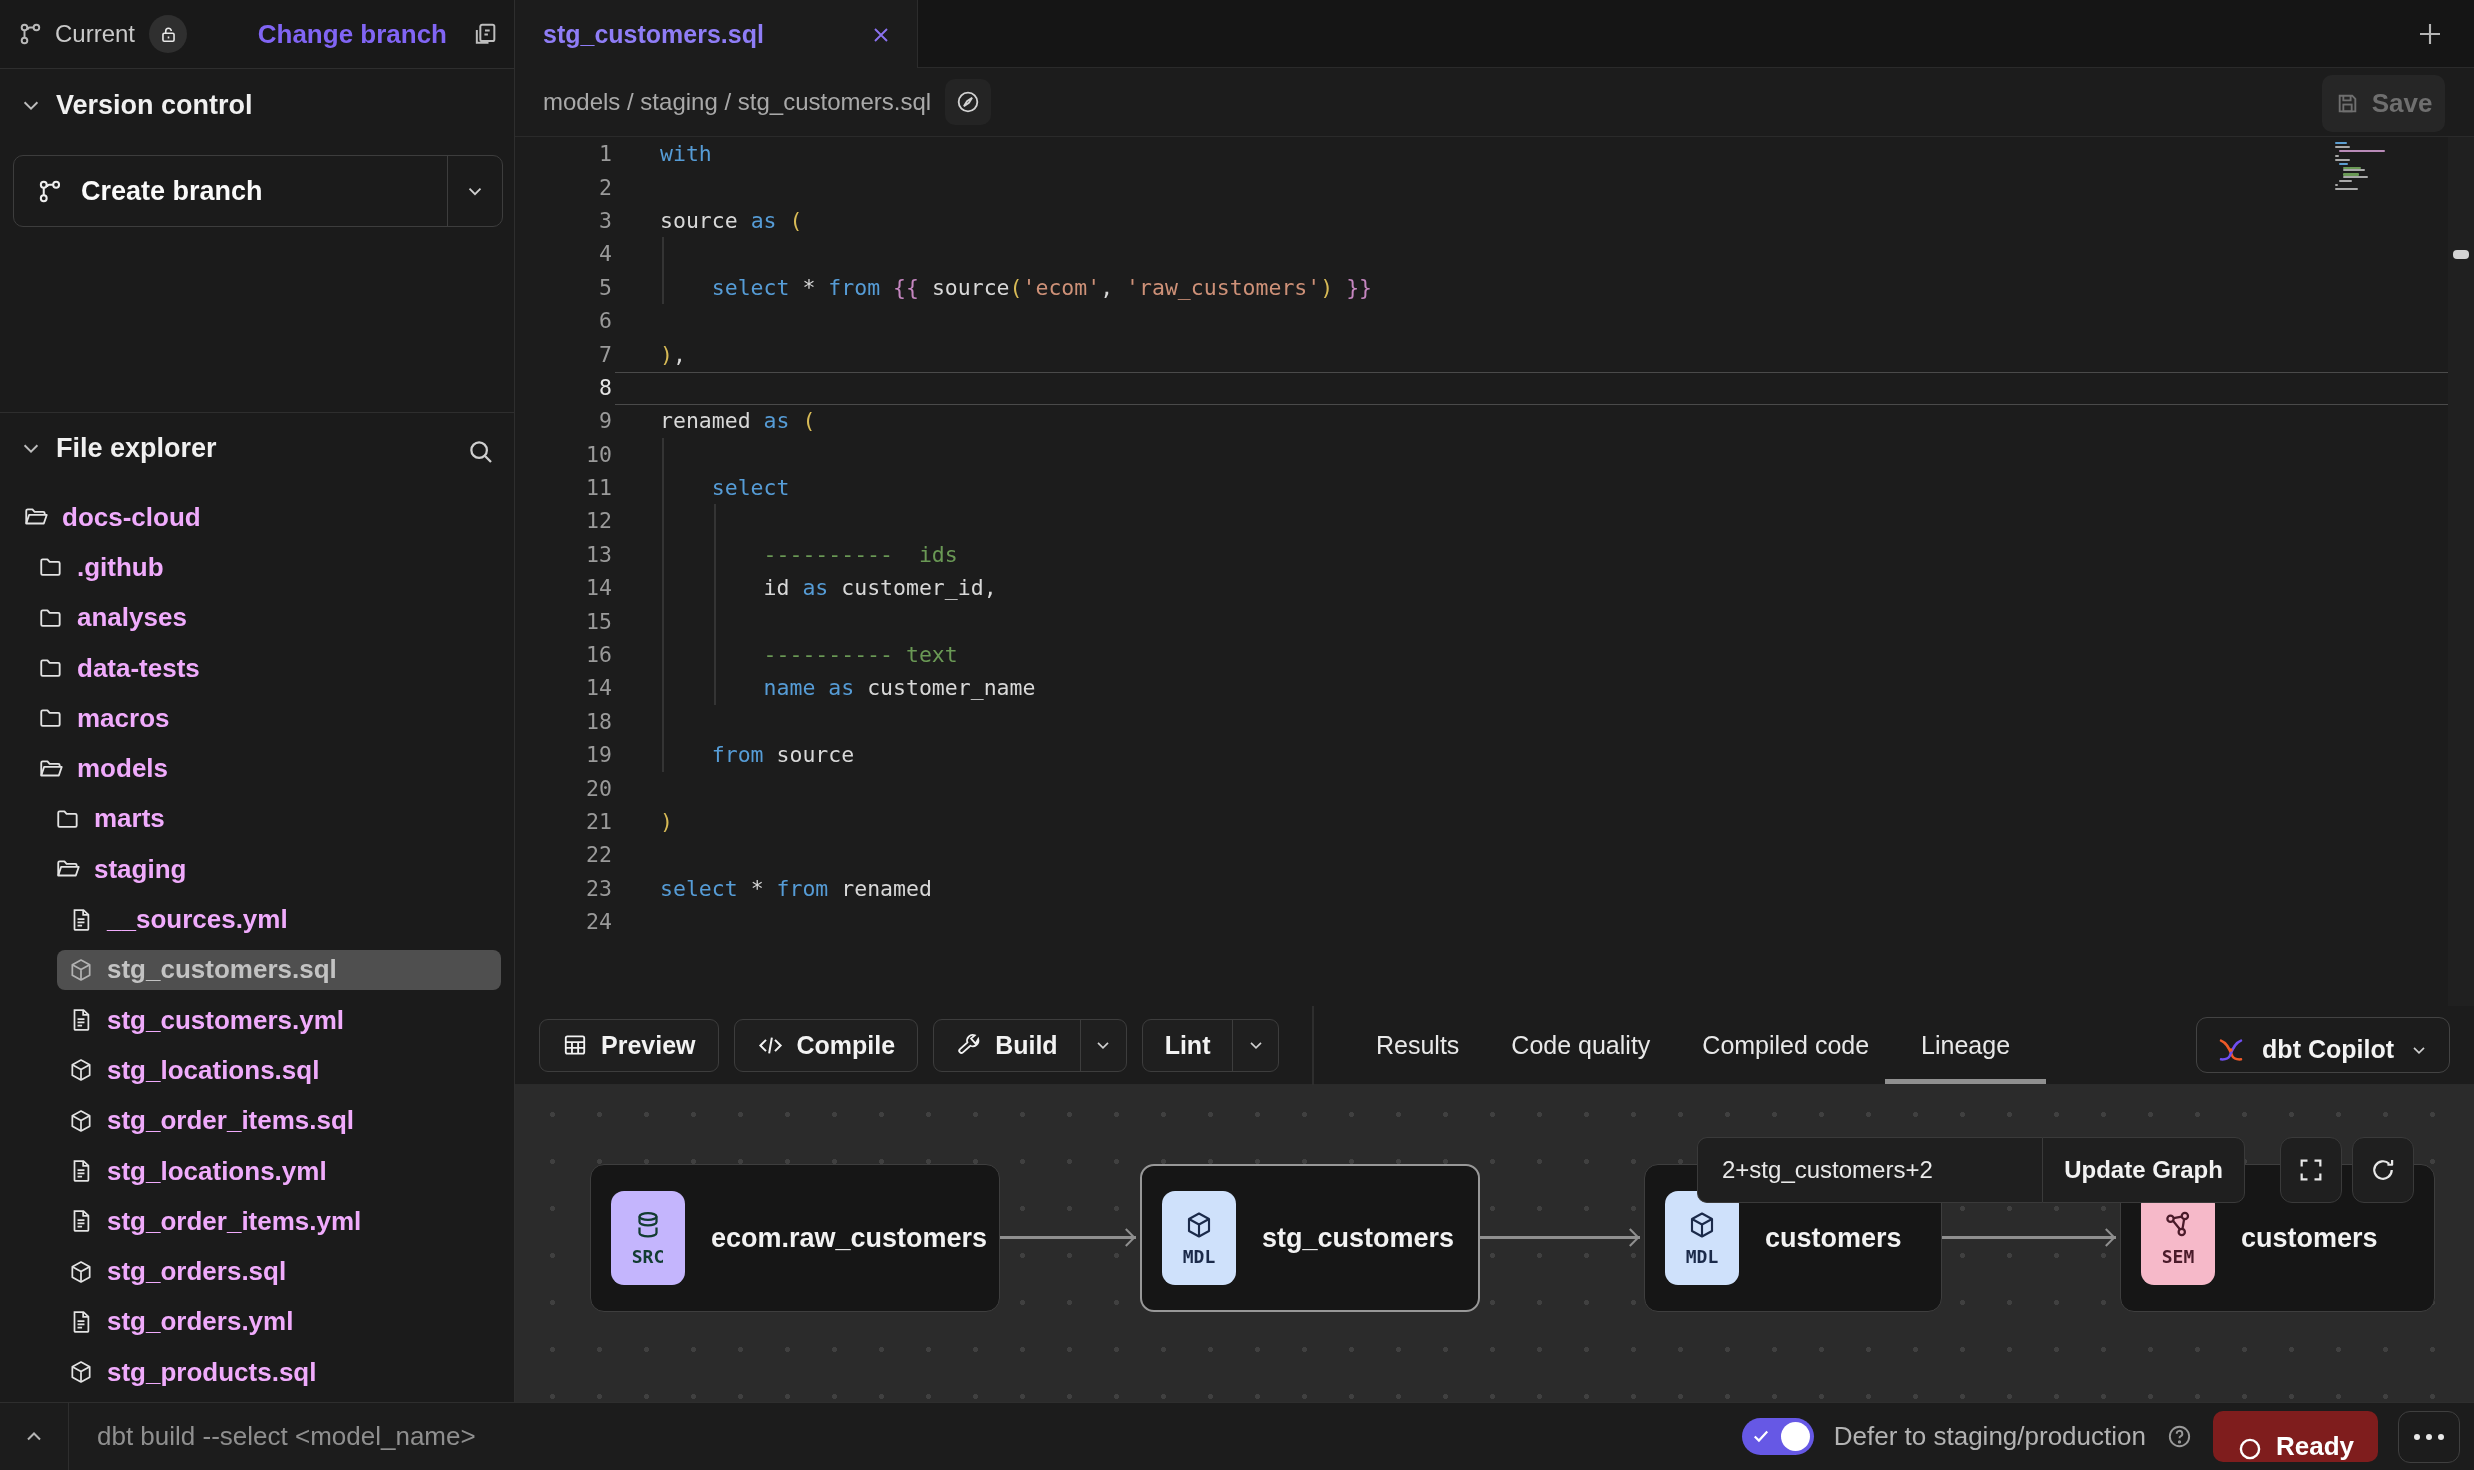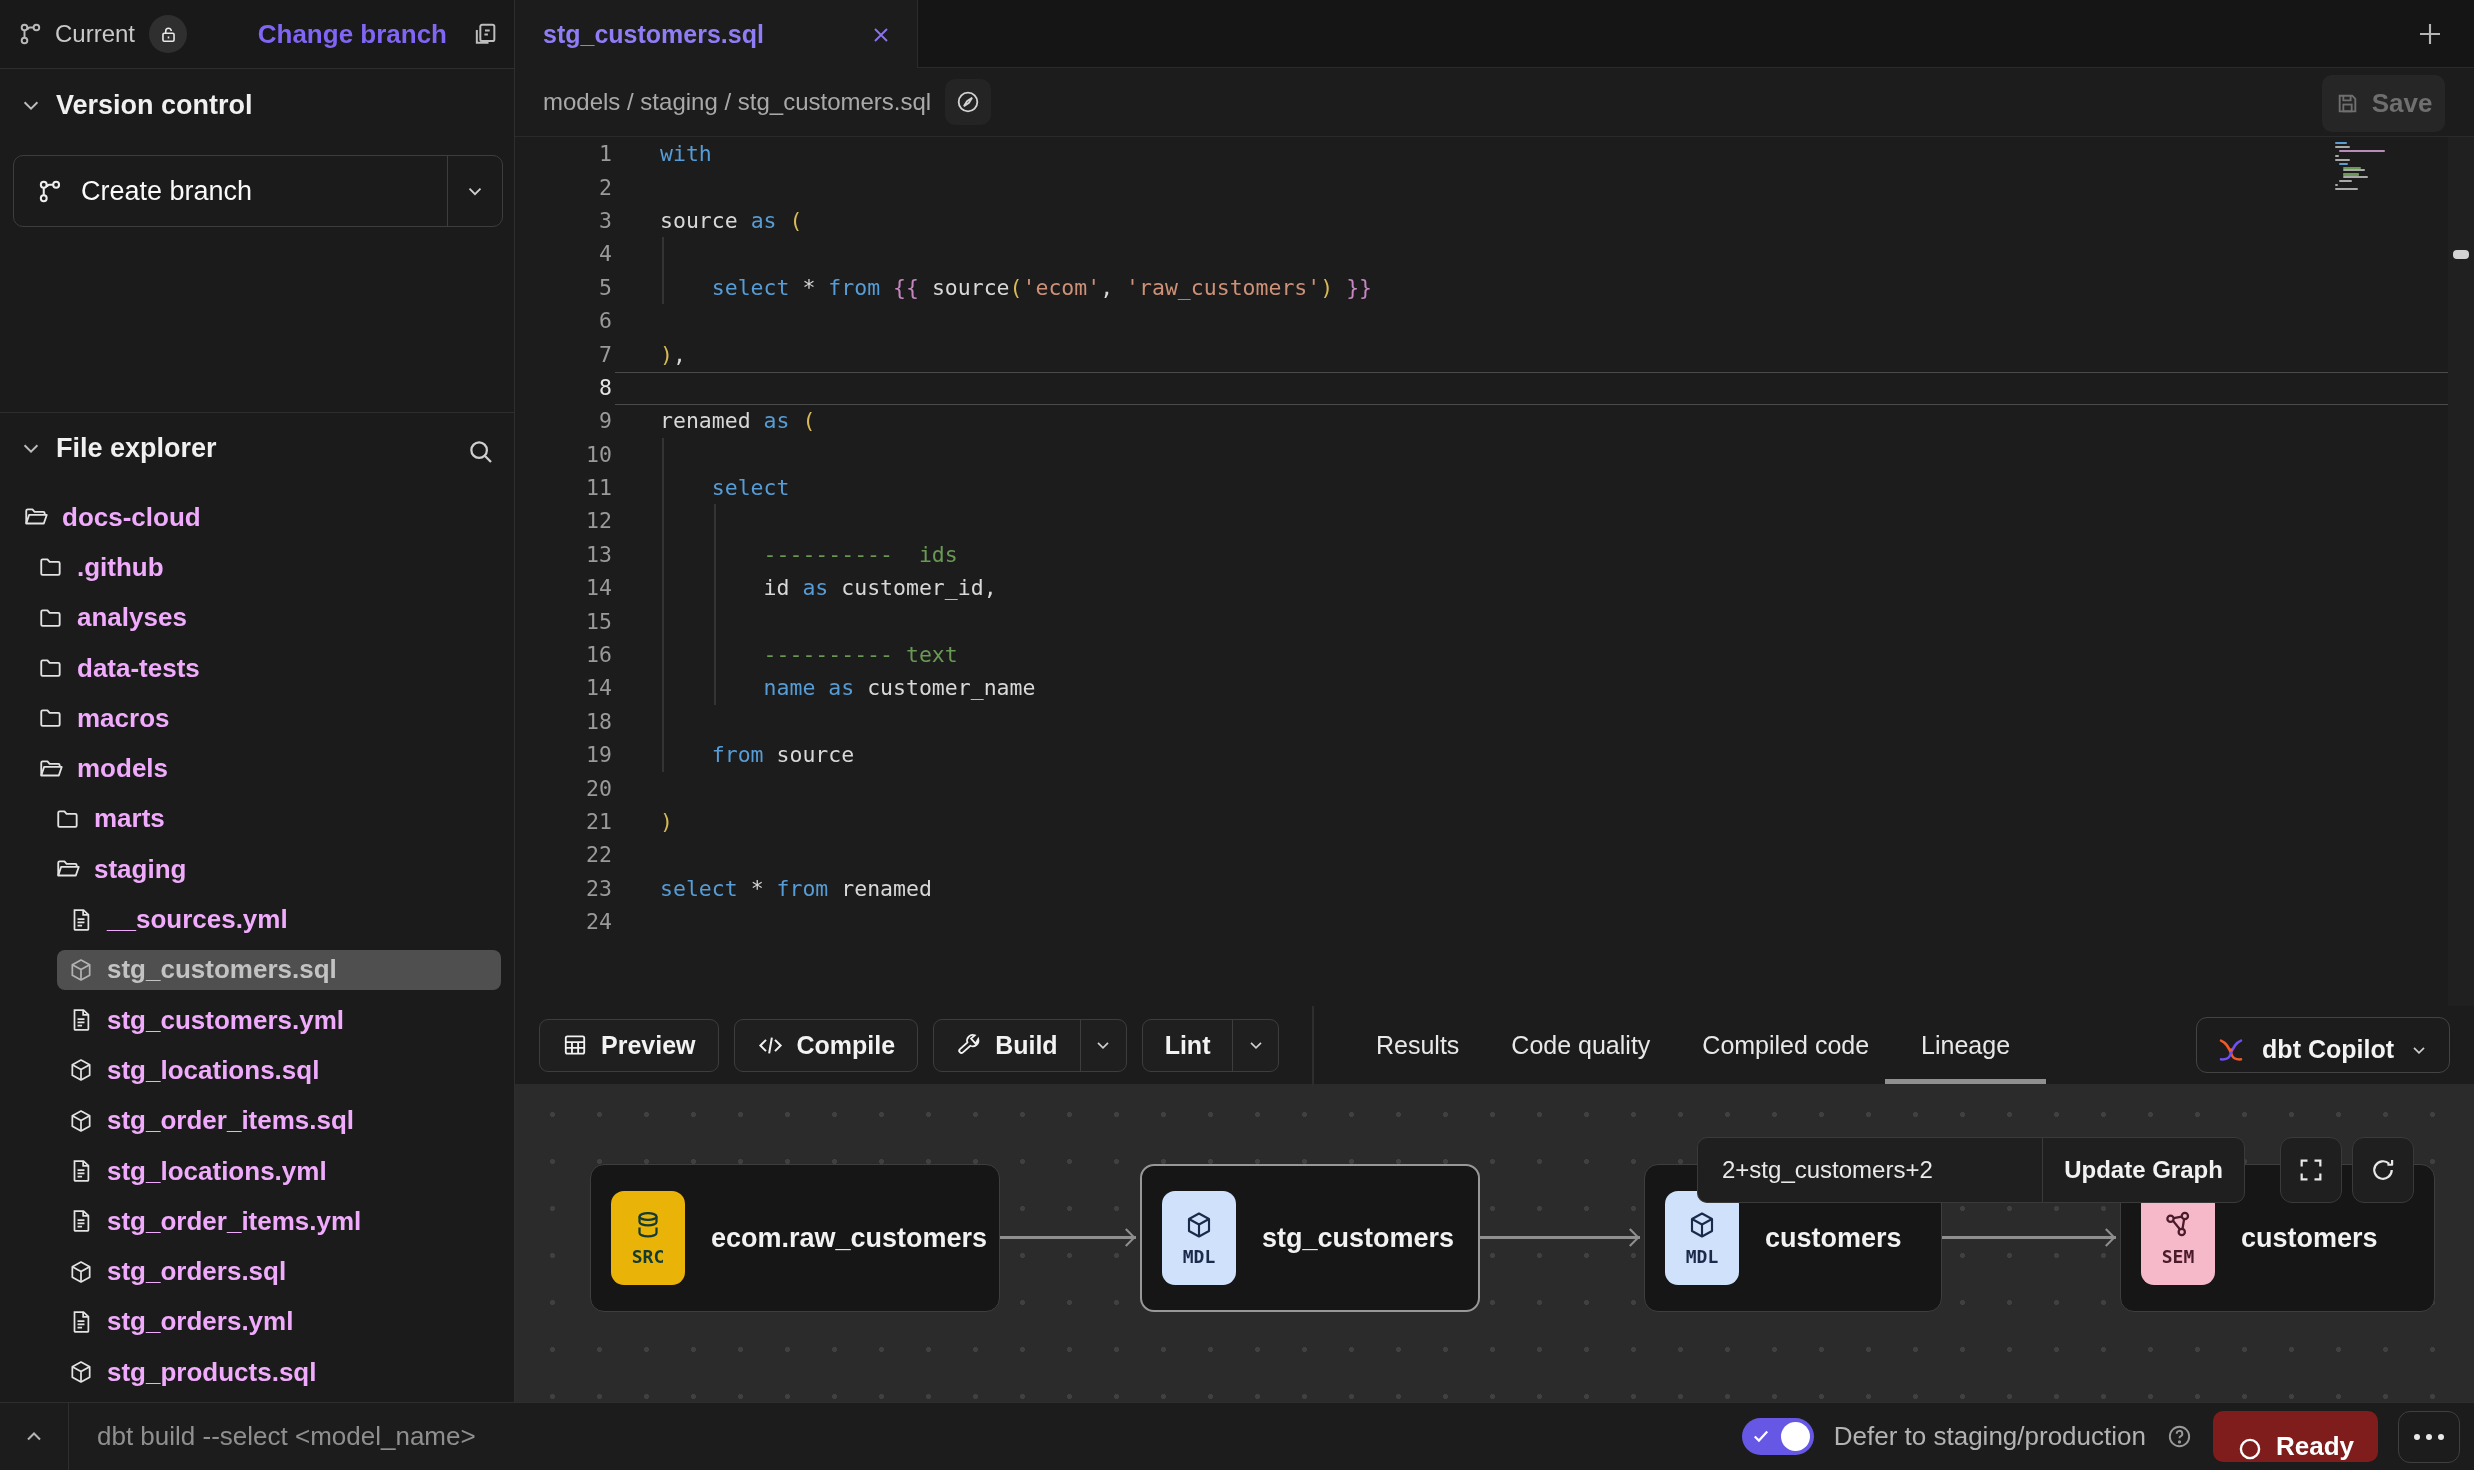--- a/index.html
+++ b/index.html
@@ -16,21 +16,21 @@
   .lock-circle { width:38px; height:38px; border-radius:50%; background:#2f2f2f; display:flex; align-items:center; justify-content:center; margin-left:14px; color:#e8e8e8; }
   .chg-branch { margin-left:auto; font-size:26px; font-weight:700; color:#8165f4; cursor:pointer; }
   .copy-btn { margin-left:24px; color:#bdbdbd; }
 
   .section-hdr { display:flex; align-items:center; gap:14px; padding-left:20px; height:44px; }
   .section-hdr .chev { color:#bdbdbd; }
   .section-title { font-size:27px; font-weight:700; color:#f0f0f0; }
   .vc-hdr { position:absolute; top:83px; left:0; width:100%; }
   .create-branch { position:absolute; left:13px; top:155px; width:490px; height:72px; border:1.6px solid #3d3d3d; border-radius:10px; display:flex; align-items:center; background:#1b1b1b; }
   .cb-main { flex:1; display:flex; align-items:center; gap:17px; padding-left:23px; height:100%; }
-  .cb-label { font-size:27px; font-weight:400; color:#fafafa; }
+  .cb-label { font-size:27px; font-weight:700; color:#fafafa; }
   .cb-chev { width:55px; height:100%; border-left:1.5px solid #3d3d3d; display:flex; align-items:center; justify-content:center; color:#cfcfcf; }
 
   .fe-hdr { position:absolute; top:412px; left:0; width:100%; border-top:1.5px solid #2e2e2e; padding-top:13px; }
   .fe-search { position:absolute; right:18px; top:24px; color:#cfcfcf; }
 
   .tree { position:absolute; top:492px; left:0; width:100%; }
   .tree-row { position:relative; height:50.3px; display:flex; align-items:center; cursor:pointer; }
   .tree-row .sel-bg { position:absolute; left:57px; right:13px; top:5px; bottom:5px; background:#4f4f4f; border-radius:8px; }
   .t-ico { width:26px; height:26px; color:#e3e3e3; position:relative; flex:0 0 auto; }
   .t-label { font-size:26px; font-weight:600; color:#f0abfc; margin-left:13px; position:relative; white-space:nowrap; }
@@ -83,21 +83,21 @@
   .copilot-label { font-size:25px; font-weight:700; color:#f4f4f4; }
   .copilot .cchev { color:#cfcfcf; }
 
   
   .lineage { position:absolute; left:515px; top:1085px; right:0; height:317px; background:#2b2b2b;
     background-image:radial-gradient(#404040 2.3px, transparent 2.6px); background-size:47px 47px; background-position:14px 6px; }
   .lnode { position:absolute; top:79px; height:148px; background:#161616; border:1.8px solid #3e3e3e; border-radius:14px; display:flex; align-items:center; padding-left:20px; z-index:2; }
   .lnode.selected { border:2.5px solid #989898; }
   .badge { width:74px; height:94px; border-radius:13px; display:flex; flex-direction:column; align-items:center; justify-content:center; gap:6px; color:#10281f; flex:0 0 auto; }
   .badge .blab { font-size:18px; font-weight:700; font-family:"DejaVu Sans Mono", monospace; }
-  .badge.src { background:#eab308; color:#123c31; }
+  .badge.src { background:#c4b5fd; color:#123c31; }
   .badge.mdl { background:#cfe1fb; color:#1b2a4a; }
   .badge.sem { background:#f6b9c9; color:#4a1b2a; }
   .ntitle { font-size:27px; font-weight:600; color:#f2f2f2; margin-left:26px; white-space:nowrap; }
   .edge { position:absolute; height:2.5px; background:#8f8f8f; z-index:1; }
   .ahead { position:absolute; width:13px; height:13px; border-top:2.5px solid #8f8f8f; border-right:2.5px solid #8f8f8f; transform:rotate(45deg); z-index:1; }
   .lin-ctl { position:absolute; top:52px; height:66px; display:flex; z-index:3; }
   .sel-input { width:345px; background:#1f1f1f; border:1.6px solid #3a3a3a; border-right:none; border-radius:10px 0 0 10px; display:flex; align-items:center; padding-left:24px; font-size:24px; color:#e9e9e9; }
   .upd-btn { width:203px; background:#1f1f1f; border:1.6px solid #3a3a3a; border-radius:0 10px 10px 0; display:flex; align-items:center; justify-content:center; font-size:24px; font-weight:600; color:#f2f2f2; cursor:pointer; }
   .sq-btn { position:absolute; top:52px; width:62px; height:66px; background:#1f1f1f; border:1.6px solid #3a3a3a; border-radius:12px; display:flex; align-items:center; justify-content:center; color:#e8e8e8; cursor:pointer; z-index:3; }
 

